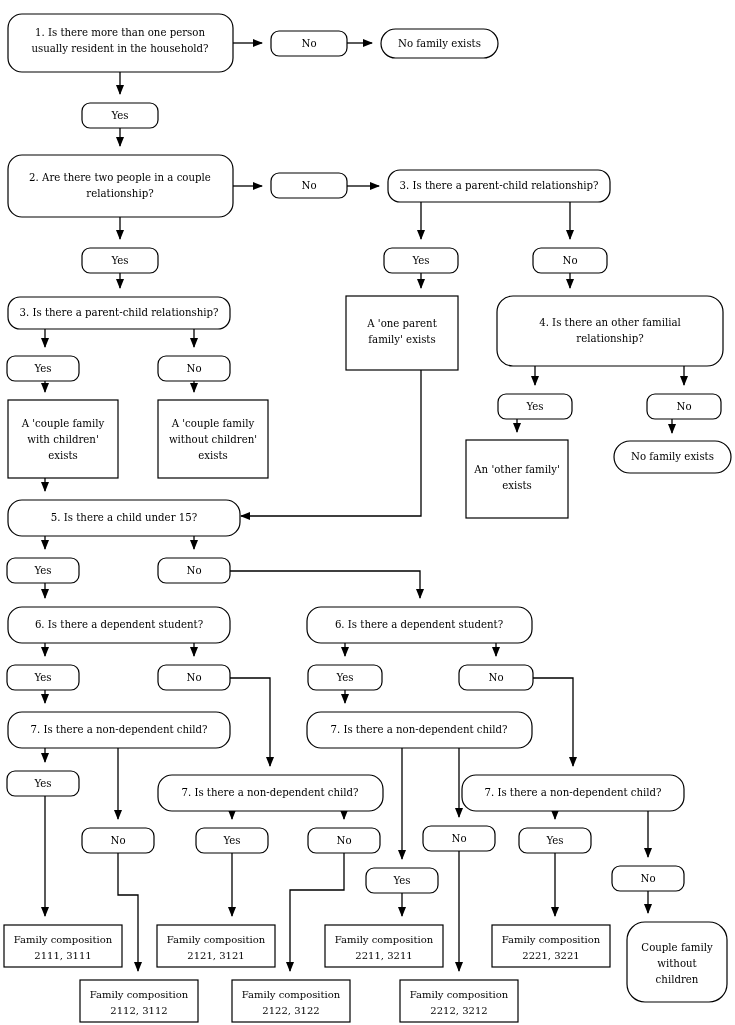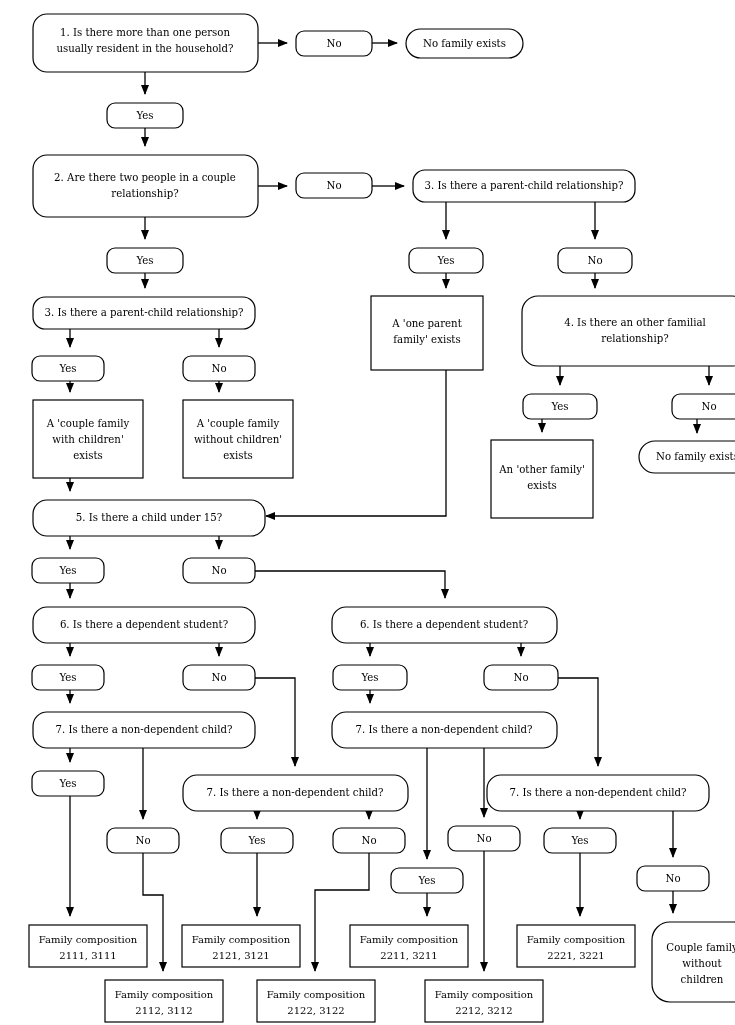--- a/index.html
+++ b/index.html
@@ -1,17 +1,17 @@
 <!DOCTYPE html>
 <html><head>
 <meta charset="utf-8">
 <style>
   html,body{margin:0;padding:0;background:#ffffff;}
   body{width:735px;height:1025px;font-family:"DejaVu Serif",serif;}
-  #chart-root{position:relative;width:589px;height:1025px;background:#fff;margin-left:25px;}
+  #chart-root{position:relative;width:589px;height:1025px;background:#fff;}
   svg#flow{position:absolute;left:0;top:0;width:735px;height:1025px;}
   .node-rect{fill:#ffffff;stroke:#000000;stroke-width:1.2;}
   .node-round{fill:#ffffff;stroke:#000000;stroke-width:1.2;}
   .node-pill{fill:#ffffff;stroke:#000000;stroke-width:1.2;}
   .edge{stroke:#000000;stroke-width:1.3;fill:none;}
   text.lbl{font-family:"DejaVu Serif",serif;font-size:10.2px;fill:#000;text-anchor:middle;dominant-baseline:middle;}
   text.lbl.small{font-size:10px;}
 </style>
 </head>
 <body>

